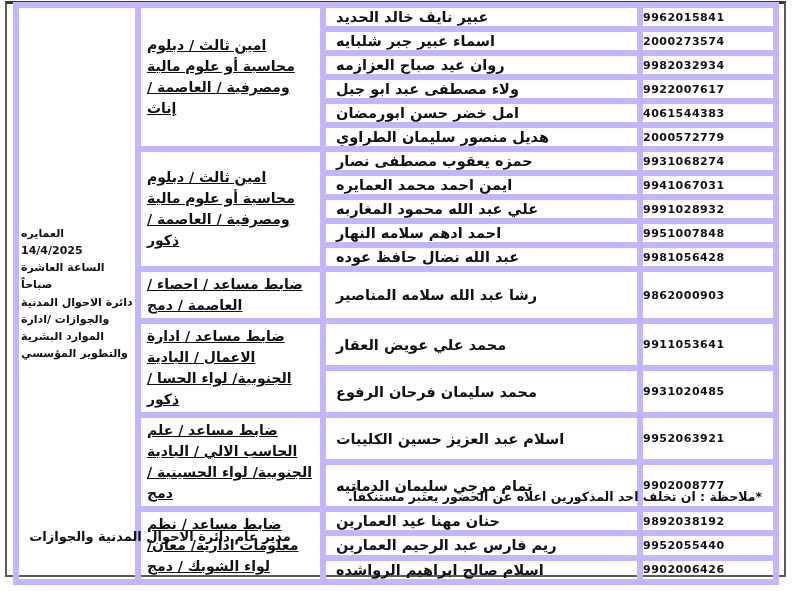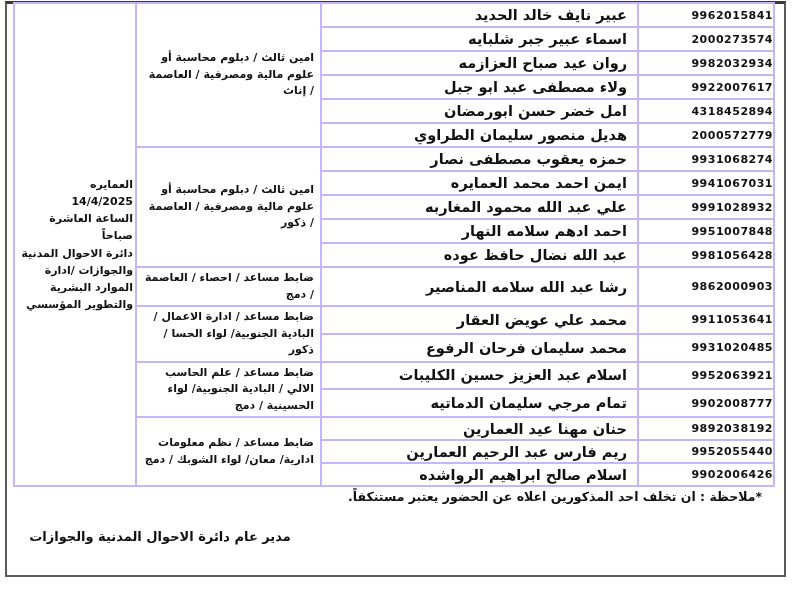--- a/index.html
+++ b/index.html
@@ -21,34 +21,35 @@
   }
   table.roster {
     position: absolute;
     left: 13px; top: 2px;
     width: 760px;
     border-collapse: collapse;
     table-layout: fixed;
     border-top: 2px solid #383838;
   }
   table.roster td {
-    border: 2px solid #c4b5fd;
+    border: 6px solid #c4b5fd;
     vertical-align: middle;
-    text-align: right;
+    text-align: left;
     overflow: hidden;
   }
   td.date {
     font-size: 11px; font-weight: bold;
     line-height: 1.55;
     padding: 2px;
   }
   td.cat {
-    font-size: 11px; font-weight: bold;
+    font-size: 14px; font-weight: bold;
     line-height: 1.5;
     padding: 2px 6px;
+    text-decoration: underline;
   }
   td.name {
     font-size: 14.5px; font-weight: bold;
     padding: 0 10px;
     white-space: nowrap;
   }
   td.nid {
     font-size: 11px; font-weight: bold;
     font-family: "DejaVu Sans", sans-serif;
     letter-spacing: 0.5px;
@@ -113,21 +114,21 @@
       <tr class="g0">
         <td class="name" dir="rtl">روان عيد صباح العزازمه</td>
         <td class="nid">9982032934</td>
       </tr>
       <tr class="g0">
         <td class="name" dir="rtl">ولاء مصطفى عبد ابو جبل</td>
         <td class="nid">9922007617</td>
       </tr>
       <tr class="g0">
         <td class="name" dir="rtl">امل خضر حسن ابورمضان</td>
-        <td class="nid">4318452894</td>
+        <td class="nid">4061544383</td>
       </tr>
       <tr class="g0">
         <td class="name" dir="rtl">هديل منصور سليمان الطراوي</td>
         <td class="nid">2000572779</td>
       </tr>
       <tr class="g1">
         <td class="cat" rowspan="5" dir="rtl">امين ثالث / دبلوم محاسبة أو علوم مالية ومصرفية / العاصمة / ذكور</td>
         <td class="name" dir="rtl">حمزه يعقوب مصطفى نصار</td>
         <td class="nid">9931068274</td>
       </tr>

